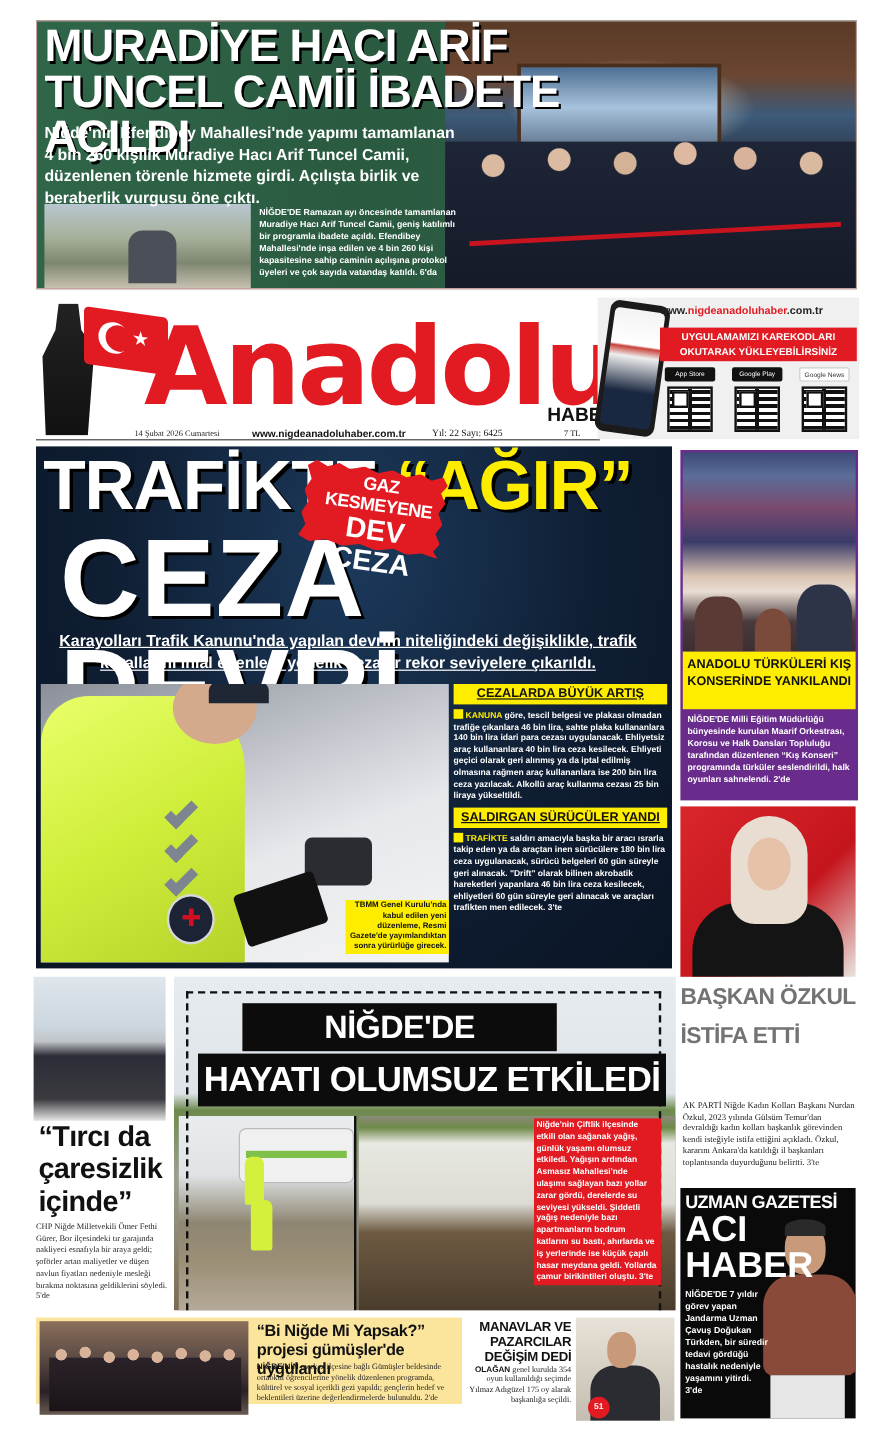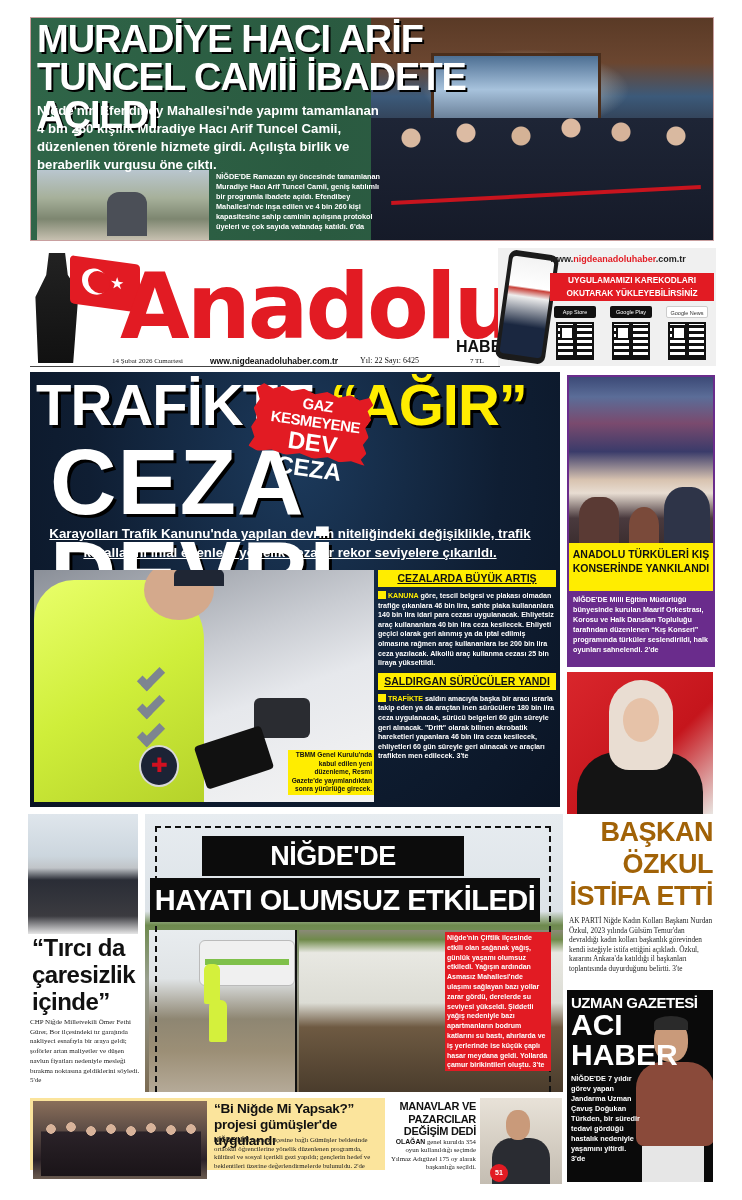--- a/index.html
+++ b/index.html
@@ -97,21 +97,21 @@
   #concert .photo .b2 { left: 60px; top: 130px; width: 30px; height: 36px; background: #7a4a3a; border-radius: 50% 50% 0 0; }
   #concert .photo .b3 { left: 95px; top: 110px; width: 46px; height: 56px; background: #2e3448; border-radius: 40% 40% 0 0; }
   #concert .yhead { left: 2px; top: 168px; width: 144px; height: 48px; background: #ffed00; color: #111; font-size: 10.5px; line-height: 14px; font-weight: 900; text-align: center; padding-top: 4px; }
   #concert .txt { left: 6px; top: 220px; width: 138px; font-size: 7.2px; line-height: 10px; color: #fff; font-weight: bold; }
 
   #ozkul { left: 567px; top: 672px; width: 148px; height: 312px; }
   #ozkul .photo { left: 0; top: 0; width: 146px; height: 142px; background: linear-gradient(135deg,#d9262c 0%,#c5151c 60%,#e8e4e0 100%); overflow: hidden; }
   #ozkul .photo .scarf { left: 42px; top: 8px; width: 64px; height: 90px; background: #e9ddd2; border-radius: 32px 32px 20px 20px; }
   #ozkul .photo .face { left: 56px; top: 26px; width: 36px; height: 44px; background: #e6c2a8; border-radius: 50%; }
   #ozkul .photo .body { left: 10px; top: 80px; width: 126px; height: 62px; background: #141414; border-radius: 40px 40px 0 0; }
-  #ozkul .head { left: 0; top: 144px; width: 146px; font-size: 27px; line-height: 32px; font-weight: 900; text-align: right; color: #a16207; letter-spacing: -0.5px; }
+  #ozkul .head { left: 0; top: 144px; width: 146px; font-size: 19px; line-height: 32px; font-weight: 900; text-align: left; color: #737373; letter-spacing: -0.5px; }
   #ozkul .txt { left: 2px; top: 244px; width: 144px; font-size: 7.3px; line-height: 9.6px; color: #222; font-family: "Liberation Serif", serif; }
 
   #uzman { left: 567px; top: 990px; width: 146px; height: 192px; background: #0a0a0a; overflow: hidden; }
   #uzman .man { left: 65px; top: 30px; width: 82px; height: 162px; }
   #uzman .man .hd { left: 22px; top: 0; width: 34px; height: 42px; background: #c99a7a; border-radius: 45%; }
   #uzman .man .hair { left: 22px; top: -4px; width: 34px; height: 14px; background: #2a2a2a; border-radius: 50% 50% 0 0; }
   #uzman .man .shirt { left: 4px; top: 42px; width: 78px; height: 84px; background: #8a4a3a; border-radius: 26px 26px 8px 8px; }
   #uzman .man .pants { left: 10px; top: 126px; width: 62px; height: 40px; background: #e6e6e6; }
   #uzman .h1 { left: 4px; top: 4px; width: 140px; font-size: 15px; line-height: 18px; font-weight: 900; color: #fff; letter-spacing: -0.5px; }
   #uzman .h2 { left: 4px; top: 20px; font-size: 30px; line-height: 30px; font-weight: 900; color: #fff; }
@@ -121,21 +121,21 @@
   #tirci { left: 28px; top: 814px; width: 112px; height: 276px; }
   #tirci .photo { left: 0; top: 0; width: 110px; height: 120px; background: linear-gradient(180deg,#dfe6ec 0%,#ccd6de 35%,#c0c4c8 45%,#2a2d36 55%,#3b3b40 85%,#e6e6e6 100%); }
   #tirci .head { left: 4px; top: 120px; width: 110px; font-size: 24px; line-height: 27px; font-weight: 700; color: #111; letter-spacing: -0.5px; }
   #tirci .txt { left: 2px; top: 204px; width: 110px; font-size: 7px; line-height: 9.7px; color: #222; font-family: "Liberation Serif", serif; }
 
   
   #saganak { left: 145px; top: 814px; width: 418px; height: 278px; background: #dfe5ea; overflow: hidden; }
   #saganak .dash { left: 10px; top: 12px; width: 396px; height: 266px; border: 2px dashed #111; border-bottom: none; }
   #saganak .bg { left: 0; top: 0; width: 418px; height: 278px; background: linear-gradient(180deg,#e7ecf0 0%,#dde3e8 35%,#6e8a4e 40%,#9aa090 60%,#7a6a52 100%); }
   #saganak .t1 { left: 57px; top: 22px; width: 262px; height: 40px; background: #0c0c0c; color: #fff; font-size: 27px; line-height: 40px; font-weight: 900; text-align: center; letter-spacing: -0.5px; }
-  #saganak .t2 { left: 5px; top: 64px; width: 390px; height: 44px; background: #0c0c0c; color: #fff; font-size: 29px; line-height: 44px; font-weight: 900; text-align: center; letter-spacing: -0.5px; }
+  #saganak .t2 { left: 20px; top: 64px; width: 390px; height: 44px; background: #0c0c0c; color: #fff; font-size: 29px; line-height: 44px; font-weight: 900; text-align: center; letter-spacing: -0.5px; }
   #saganak .p1 { left: 4px; top: 116px; width: 148px; height: 162px; border-right: 2px solid #111; background: linear-gradient(180deg,#e8ecef 0%,#e0e4e6 30%,#8e8672 55%,#9c8f76 75%,#b5aa98 100%); }
   #saganak .p1 .truck { left: 50px; top: 10px; width: 96px; height: 46px; background: #f0f0f0; border: 1px solid #bbb; border-radius: 6px; }
   #saganak .p1 .truck::after { content: ""; position: absolute; left: 5px; top: 18px; width: 84px; height: 6px; background: #7fc04a; }
   #saganak .p1 .w1 { left: 55px; top: 34px; width: 16px; height: 40px; background: #d4f03c; border-radius: 6px 6px 2px 2px; }
   #saganak .p1 .w2 { left: 60px; top: 70px; width: 18px; height: 42px; background: #d4f03c; border-radius: 6px 6px 2px 2px; }
   #saganak .p2 { left: 154px; top: 116px; width: 264px; height: 162px; background: linear-gradient(180deg,#8b8a78 0%,#6f8a4a 6%,#e8e8e2 14%,#dcdcd4 45%,#6e5a42 60%,#4a3c2c 100%); }
   #saganak .redbox { left: 300px; top: 118px; width: 106px; background: #e21b23; color: #fff; font-size: 7px; line-height: 9.8px; font-weight: bold; padding: 1px 2px; }
 
   
   #bi { left: 30px; top: 1098px; width: 355px; height: 72px; background: #fbe49c; }

